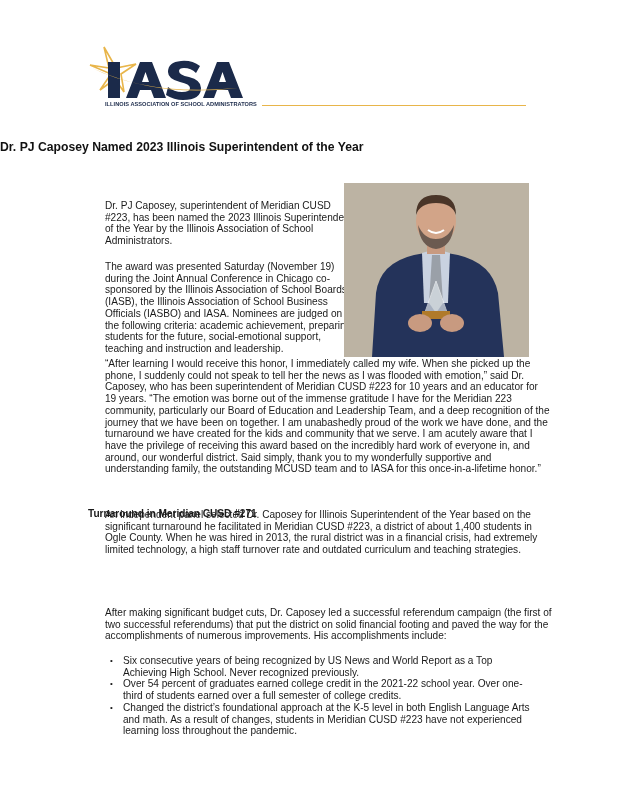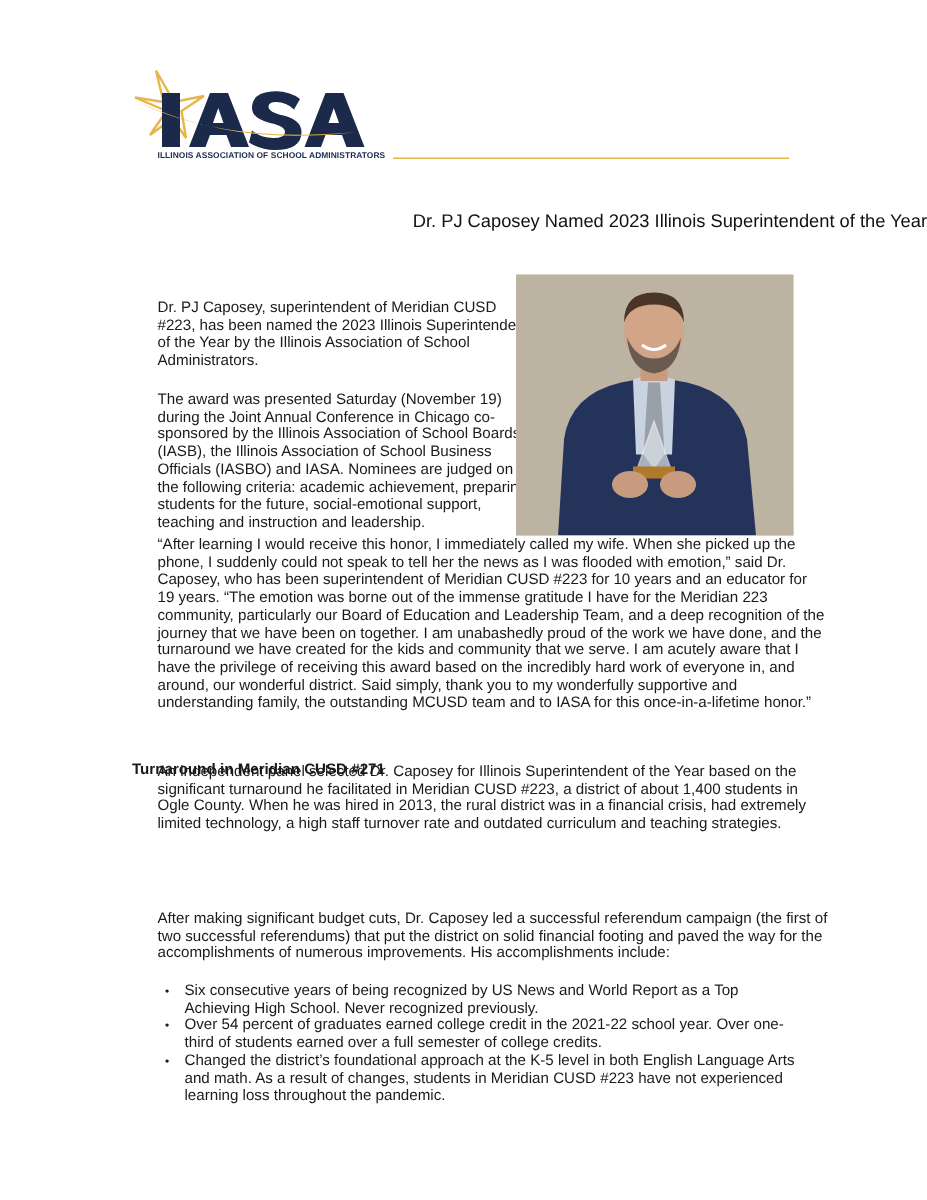--- a/index.html
+++ b/index.html
@@ -9,22 +9,22 @@
   }
   .logo { position: absolute; left: 88px; top: 46px; width: 175px; height: 68px; }
   .logo svg { display: block; }
   .logo-sub {
     position: absolute; left: 105px; top: 101px; font-size: 5.6px; font-weight: bold;
     color: #1b2a4a; letter-spacing: 0.05px; white-space: nowrap;
     font-family: "Liberation Sans", sans-serif;
   }
   .logo-line { position: absolute; left: 262px; top: 105px; width: 264px; height: 1px; background: #e8b54a; }
   .title {
-    position: absolute; left: 0; width: 618px; top: 140px; text-align: right;
-    font-weight: normal; font-size: 12.2px; color: #111;
+    position: absolute; left: 0; width: 618px; top: 140px; text-align: left;
+    font-weight: bold; font-size: 12.2px; color: #111;
   }
   .para {
     position: absolute; font-size: 10.1px; line-height: 11.7px; color: #1a1a1a; margin: 17px;
   }
   .p1 { left: 88px; top: 183px; width: 250px; }
   .p2 { left: 88px; top: 244px; width: 252px; }
   .p3 { left: 88px; top: 341px; width: 447px; }
   .heading { position: absolute; left: 88px; top: 508px; font-weight: bold; font-size: 10.1px; }
   .p4 { left: 88px; top: 492px; width: 447px; }
   .p5 { left: 88px; top: 590px; width: 447px; }

